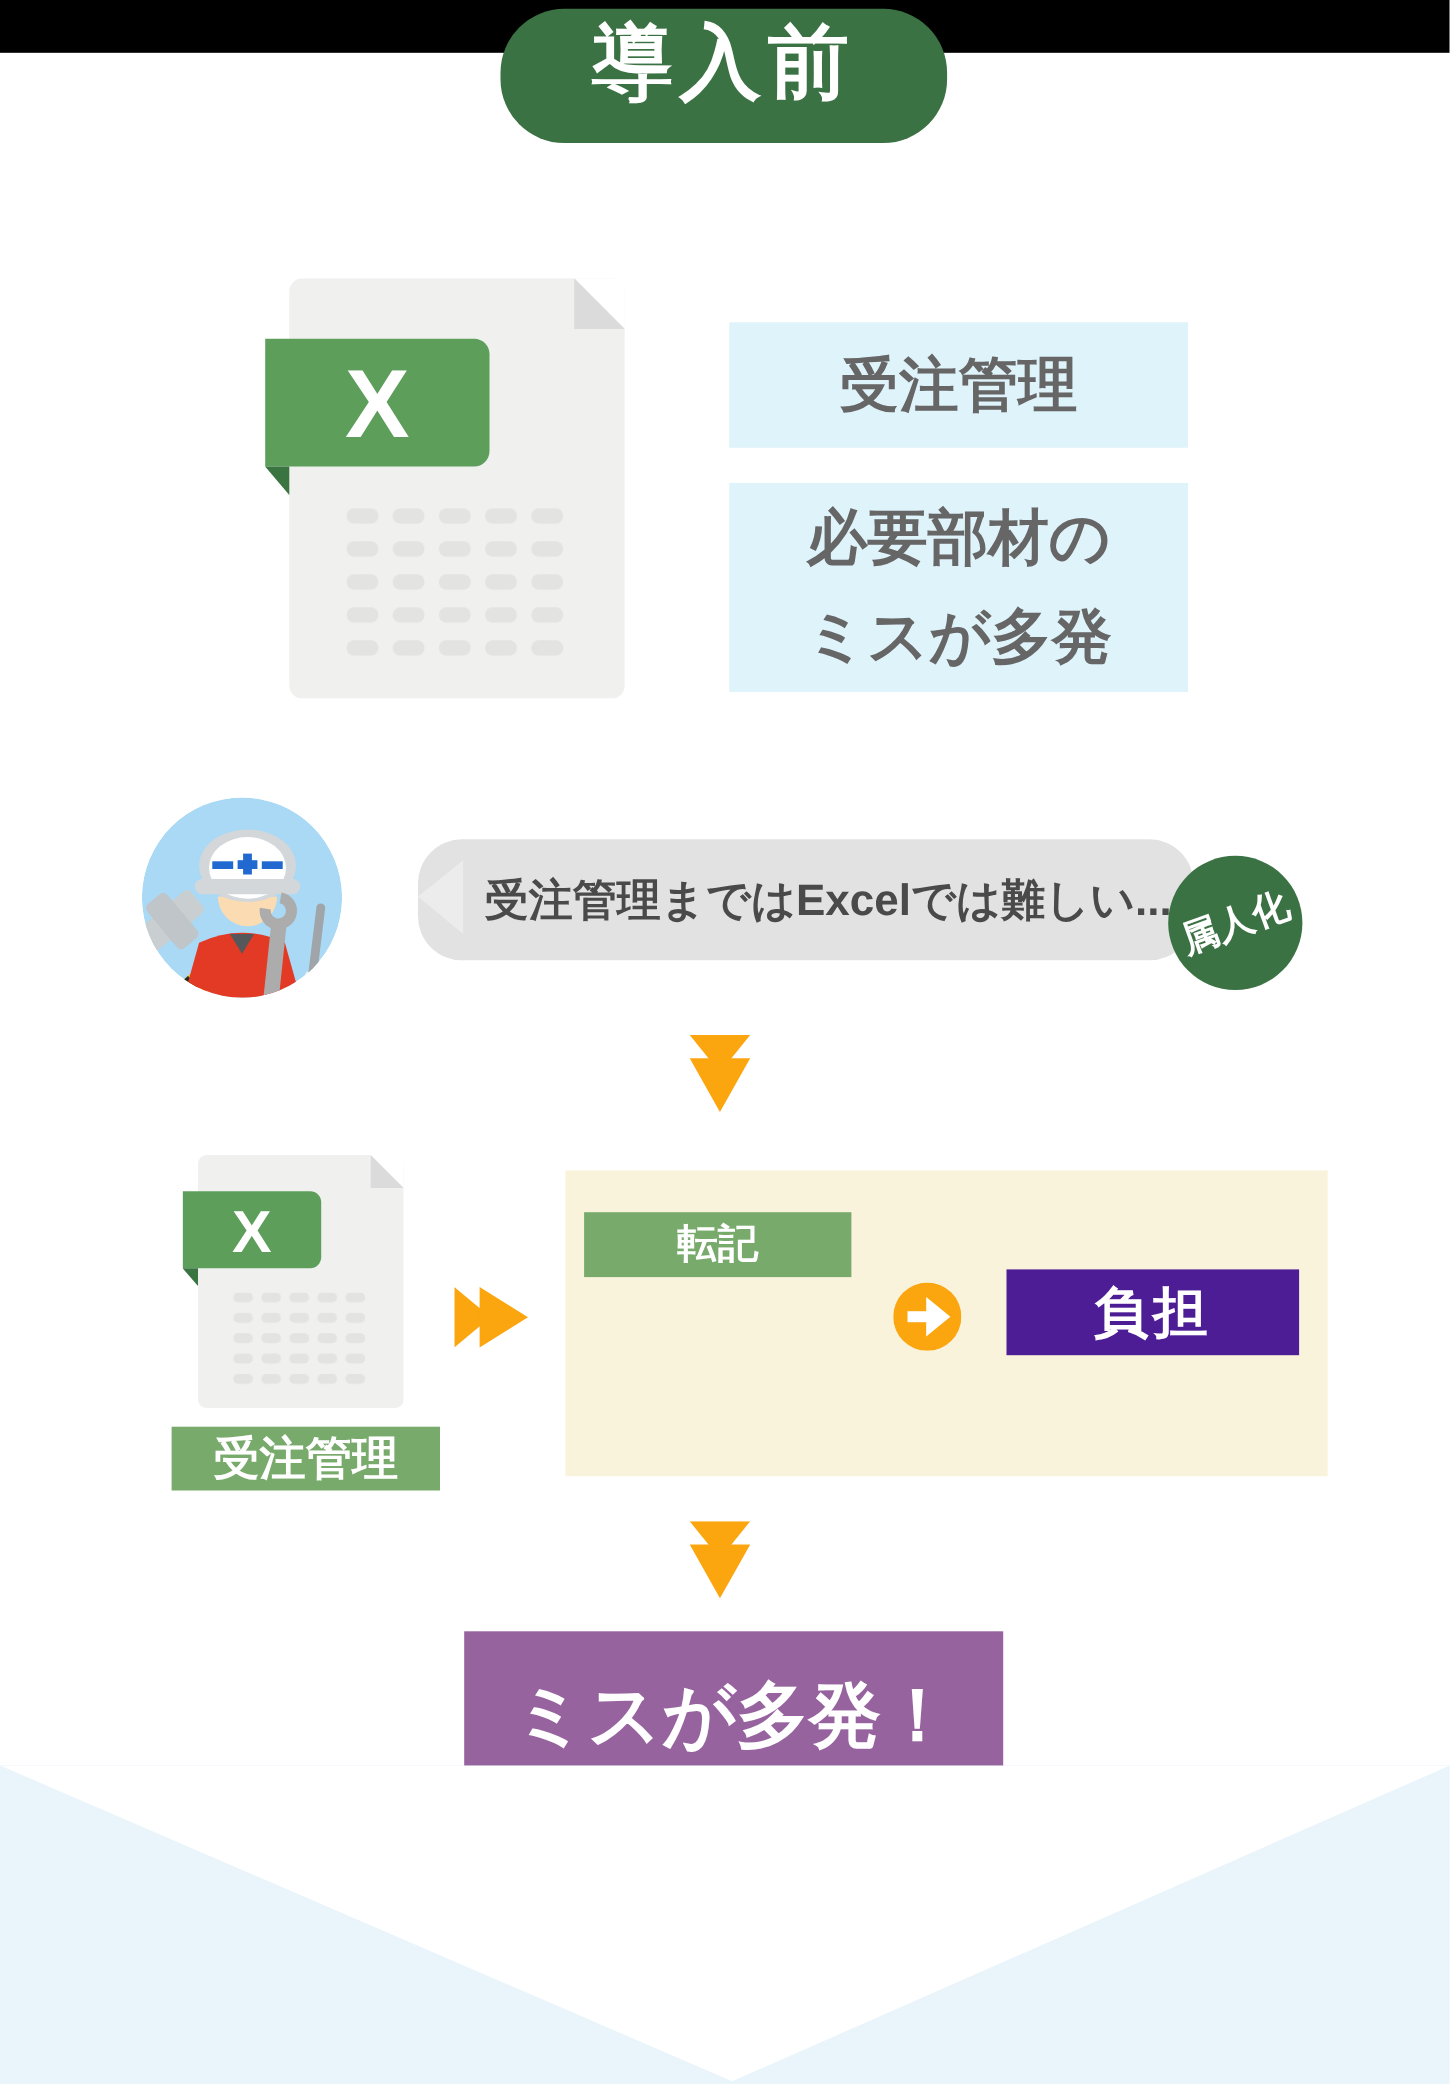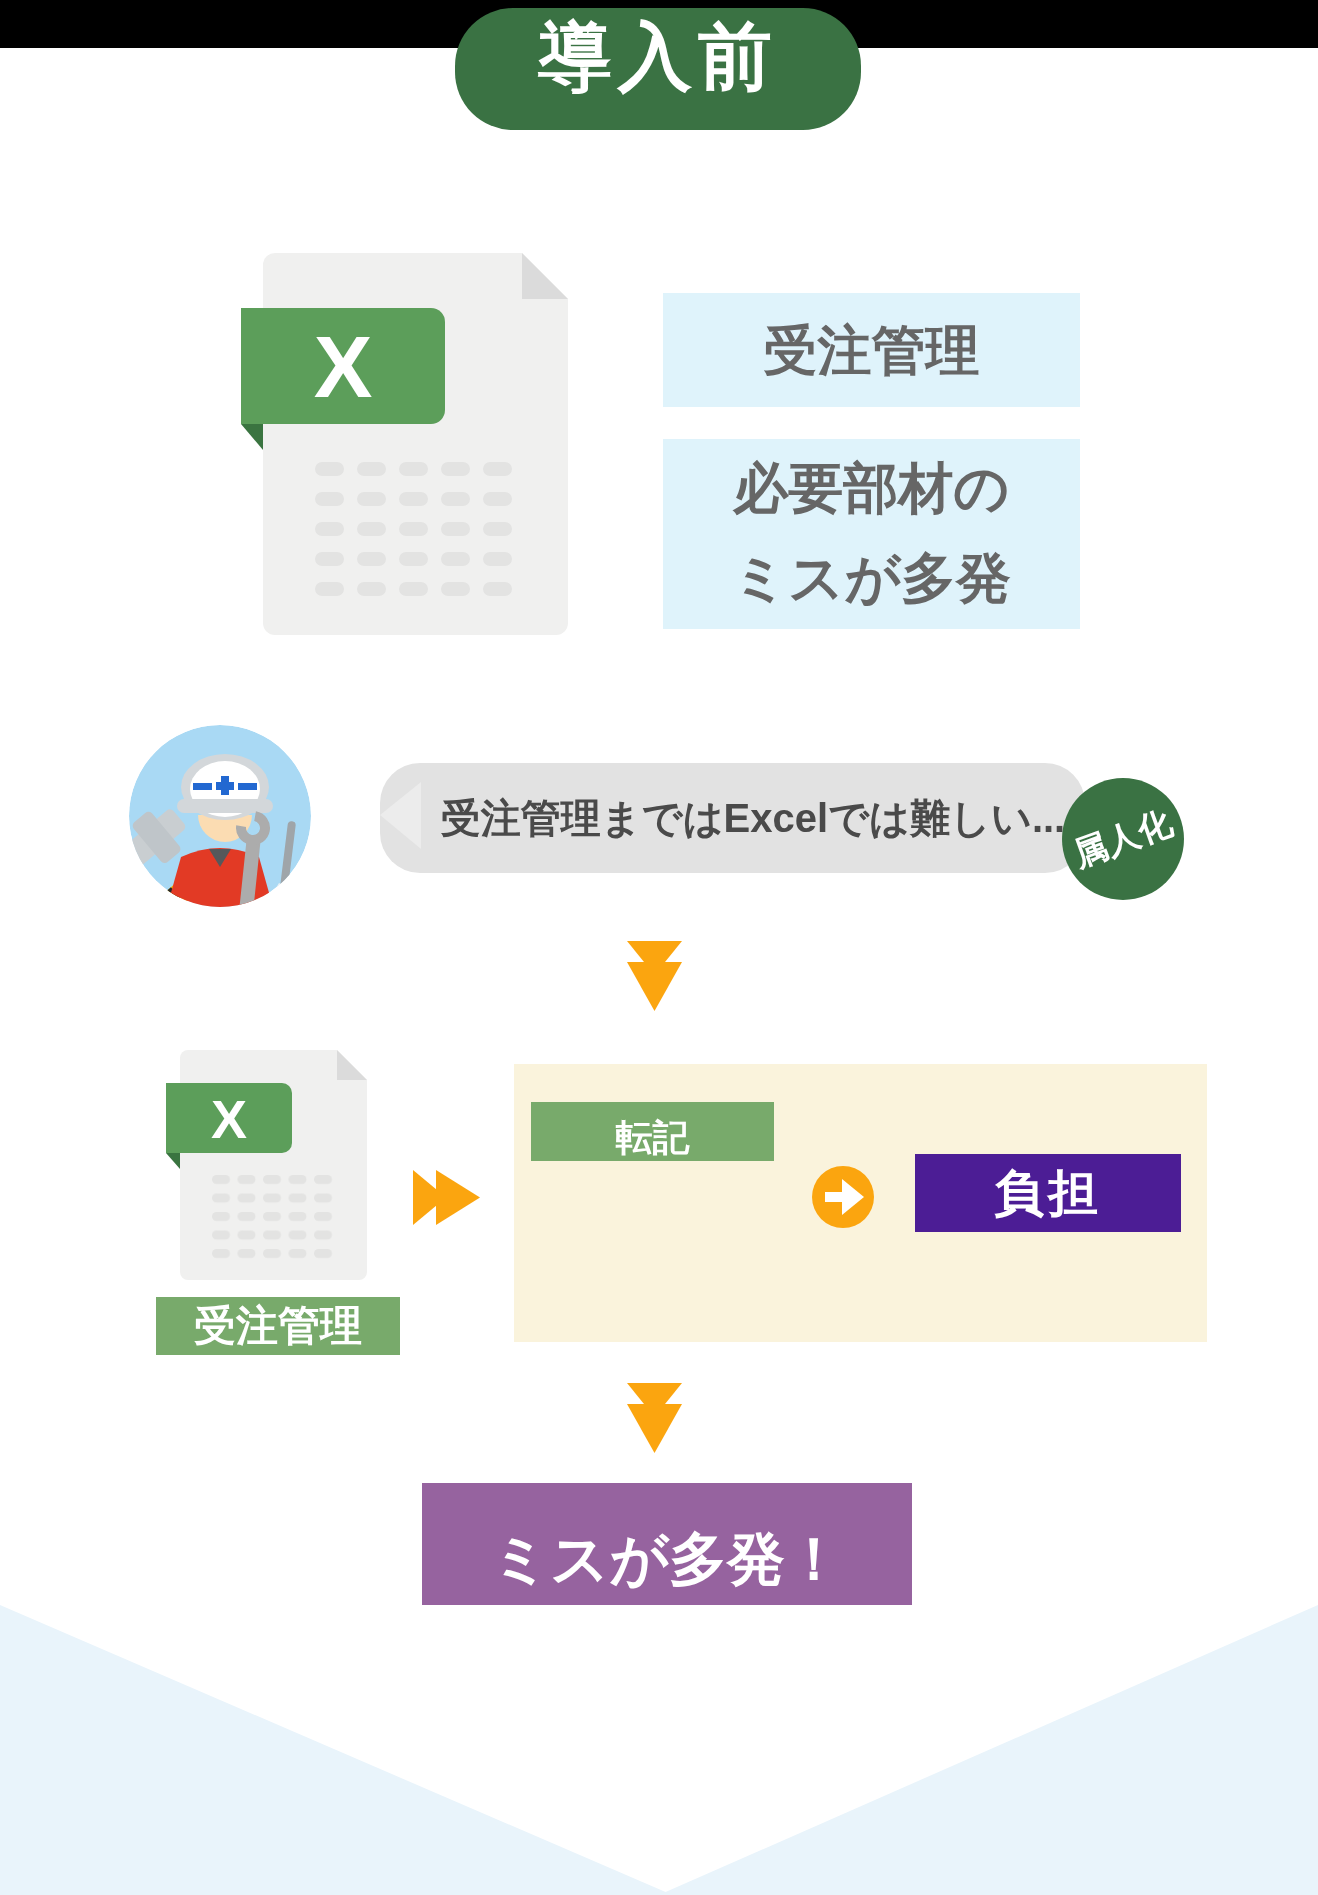--- a/index.html
+++ b/index.html
@@ -37,31 +37,31 @@
     left:1062px;top:778px;width:122px;height:122px;border-radius:50%;background:#3A7243;
     display:flex;align-items:center;justify-content:center;
   }
   .tag-circle span{color:#fff;font-size:34px;font-weight:700;transform:rotate(-20deg);white-space:nowrap;}
   
   .excel-label{left:156px;top:1297px;width:244px;height:58px;background:#78AA6B;
     display:flex;align-items:center;justify-content:center;}
   .excel-label span{color:#fff;font-size:42px;font-weight:700;}
   
   .beige{left:514px;top:1064px;width:693px;height:278px;background:#FAF3DC;}
-  .task{background:#78AA6B;display:flex;flex-direction:column;align-items:center;justify-content:flex-end;}
+  .task{background:#78AA6B;display:flex;flex-direction:column;align-items:center;justify-content:center;}
   .task1{left:531px;top:1102px;width:243px;height:59px;}
   .task2{left:531px;top:1184px;width:243px;height:101px;}
   .task span{color:#fff;font-size:37px;font-weight:700;line-height:1.25;}
   .result-box{left:915px;top:1154px;width:266px;height:78px;background:#4c1d95;
     display:flex;align-items:center;justify-content:center;}
   .result-box span{color:#fff;font-size:50px;font-weight:700;letter-spacing:4px;}
   
   .outcome-box{left:422px;top:1483px;width:490px;height:154px;background:#96639F;
     display:flex;align-items:center;justify-content:center;}
-  .outcome-box span{color:#fff;font-size:58px;font-weight:800;}
+  .outcome-box span{color:#fff;font-size:66px;font-weight:800;}
   
   .bottom-band{left:0;top:1605px;width:1318px;height:290px;background:#E9F4FB;}
   .bottom-white-tri{left:0;top:1605px;width:1318px;height:290px;background:#ffffff;
     clip-path:polygon(0 0,100% 0,50.5% 99%);}
 </style>
 </head>
 <body>
 
 <div id="canvas">
 

